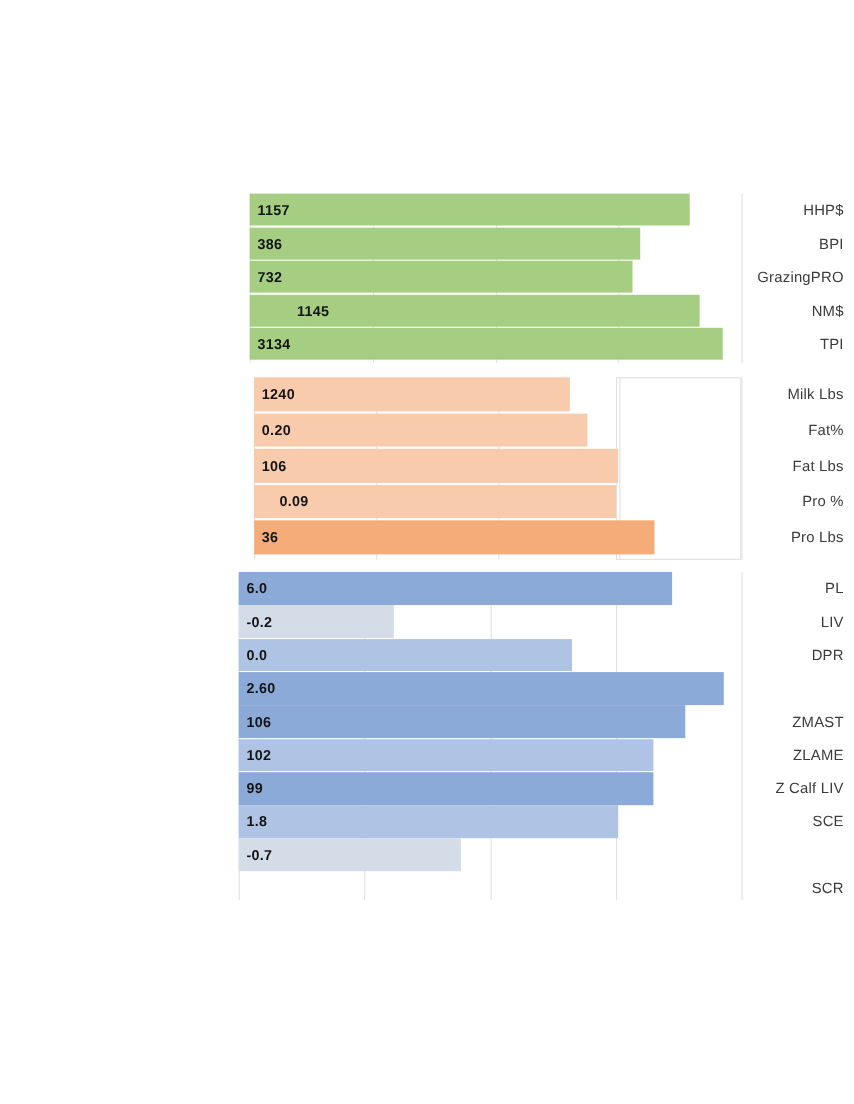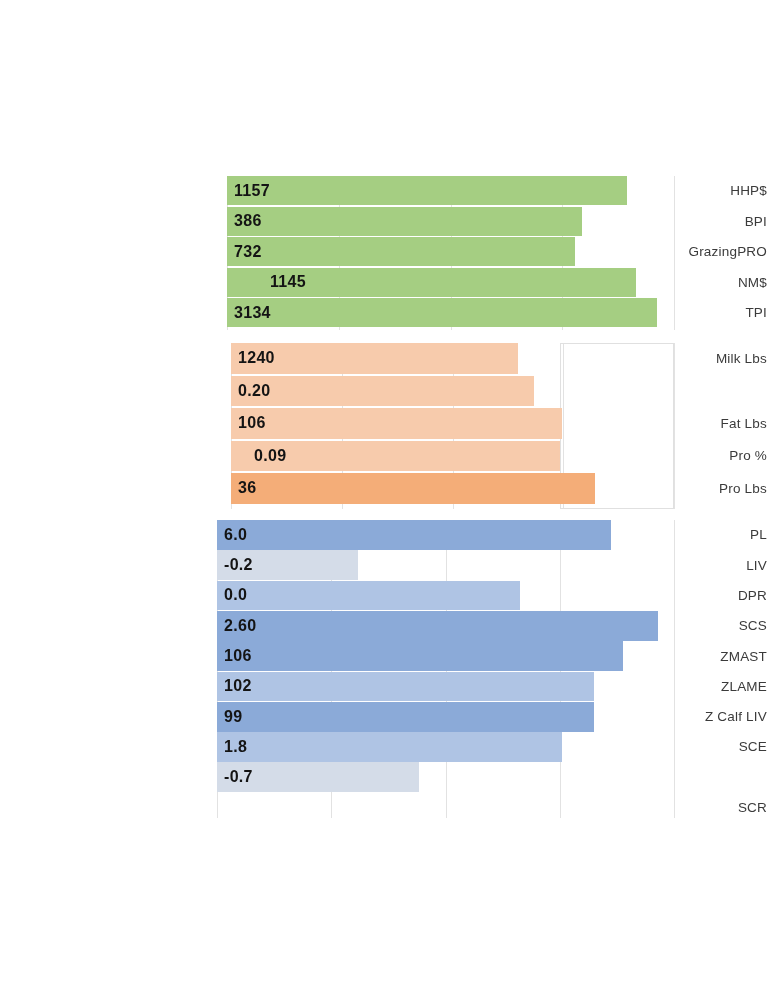--- a/index.html
+++ b/index.html
@@ -57,21 +57,21 @@
     top: 0;
     height: 100%;
     box-sizing: border-box;
   }
   .bar-value {
     position: absolute;
     top: 0;
     height: 100%;
     display: flex;
     align-items: center;
-    font-size: 16px;
+    font-size: 13px;
     font-weight: bold;
     color: #141414;
     letter-spacing: 0.3px;
     white-space: nowrap;
     z-index: 5;
     font-family: "Liberation Sans", sans-serif;
     text-align: center;
   }
 
   
@@ -130,20 +130,21 @@
       <div class="gridline" style="left: 452.5px; top: 0px; height: 166px;"></div>
       <div class="gridline" style="left: 563.25px; top: 0px; height: 166px;"></div>
       <div class="gridline" style="left: 674px; top: 0px; height: 166px;"></div>
       <div class="plot-border" style="left: 560px; top: 0px; width: 114px; height: 166px;"></div>
       <div class="row" style="top: 0px; height: 30.5px;">
         <div class="row-label" style="width: 231px;">Milk Lbs</div>
         <div class="bar" style="left: 231px; width: 287.064px; background: rgb(247, 203, 172);"></div>
         <div class="bar-value" style="left: 238px;">1240</div>
       </div>
       <div class="row" style="top: 32.5px; height: 30.5px;">
+        <div class="row-label" style="width: 231px;">Fat%</div>
         <div class="bar" style="left: 231px; width: 303.455px; background: rgb(247, 203, 172);"></div>
         <div class="bar-value" style="left: 238px;">0.20</div>
       </div>
       <div class="row" style="top: 65px; height: 30.5px;">
         <div class="row-label" style="width: 231px;">Fat Lbs</div>
         <div class="bar" style="left: 231px; width: 331.364px; background: rgb(247, 203, 172);"></div>
         <div class="bar-value" style="left: 238px;">106</div>
       </div>
       <div class="row" style="top: 97.5px; height: 30.5px;">
         <div class="row-label" style="width: 231px;">Pro %</div>
@@ -171,21 +172,20 @@
         <div class="row-label" style="width: 217px;">LIV</div>
         <div class="bar" style="left: 217px; width: 141.213px; background: rgb(212, 220, 232);"></div>
         <div class="bar-value" style="left: 224px;">-0.2</div>
       </div>
       <div class="row" style="top: 60.6px; height: 29.8px;">
         <div class="row-label" style="width: 217px;">DPR</div>
         <div class="bar" style="left: 217px; width: 302.991px; background: rgb(175, 196, 228);"></div>
         <div class="bar-value" style="left: 224px;">0.0</div>
       </div>
       <div class="row" style="top: 90.9px; height: 29.8px;">
-        <div class="row-label" style="width: 217px;">SCS</div>
         <div class="bar" style="left: 217px; width: 441.005px; background: rgb(139, 170, 216);"></div>
         <div class="bar-value" style="left: 224px;">2.60</div>
       </div>
       <div class="row" style="top: 121.2px; height: 29.8px;">
         <div class="row-label" style="width: 217px;">ZMAST</div>
         <div class="bar" style="left: 217px; width: 405.816px; background: rgb(139, 170, 216);"></div>
         <div class="bar-value" style="left: 224px;">106</div>
       </div>
       <div class="row" style="top: 151.5px; height: 29.8px;">
         <div class="row-label" style="width: 217px;">ZLAME</div>

